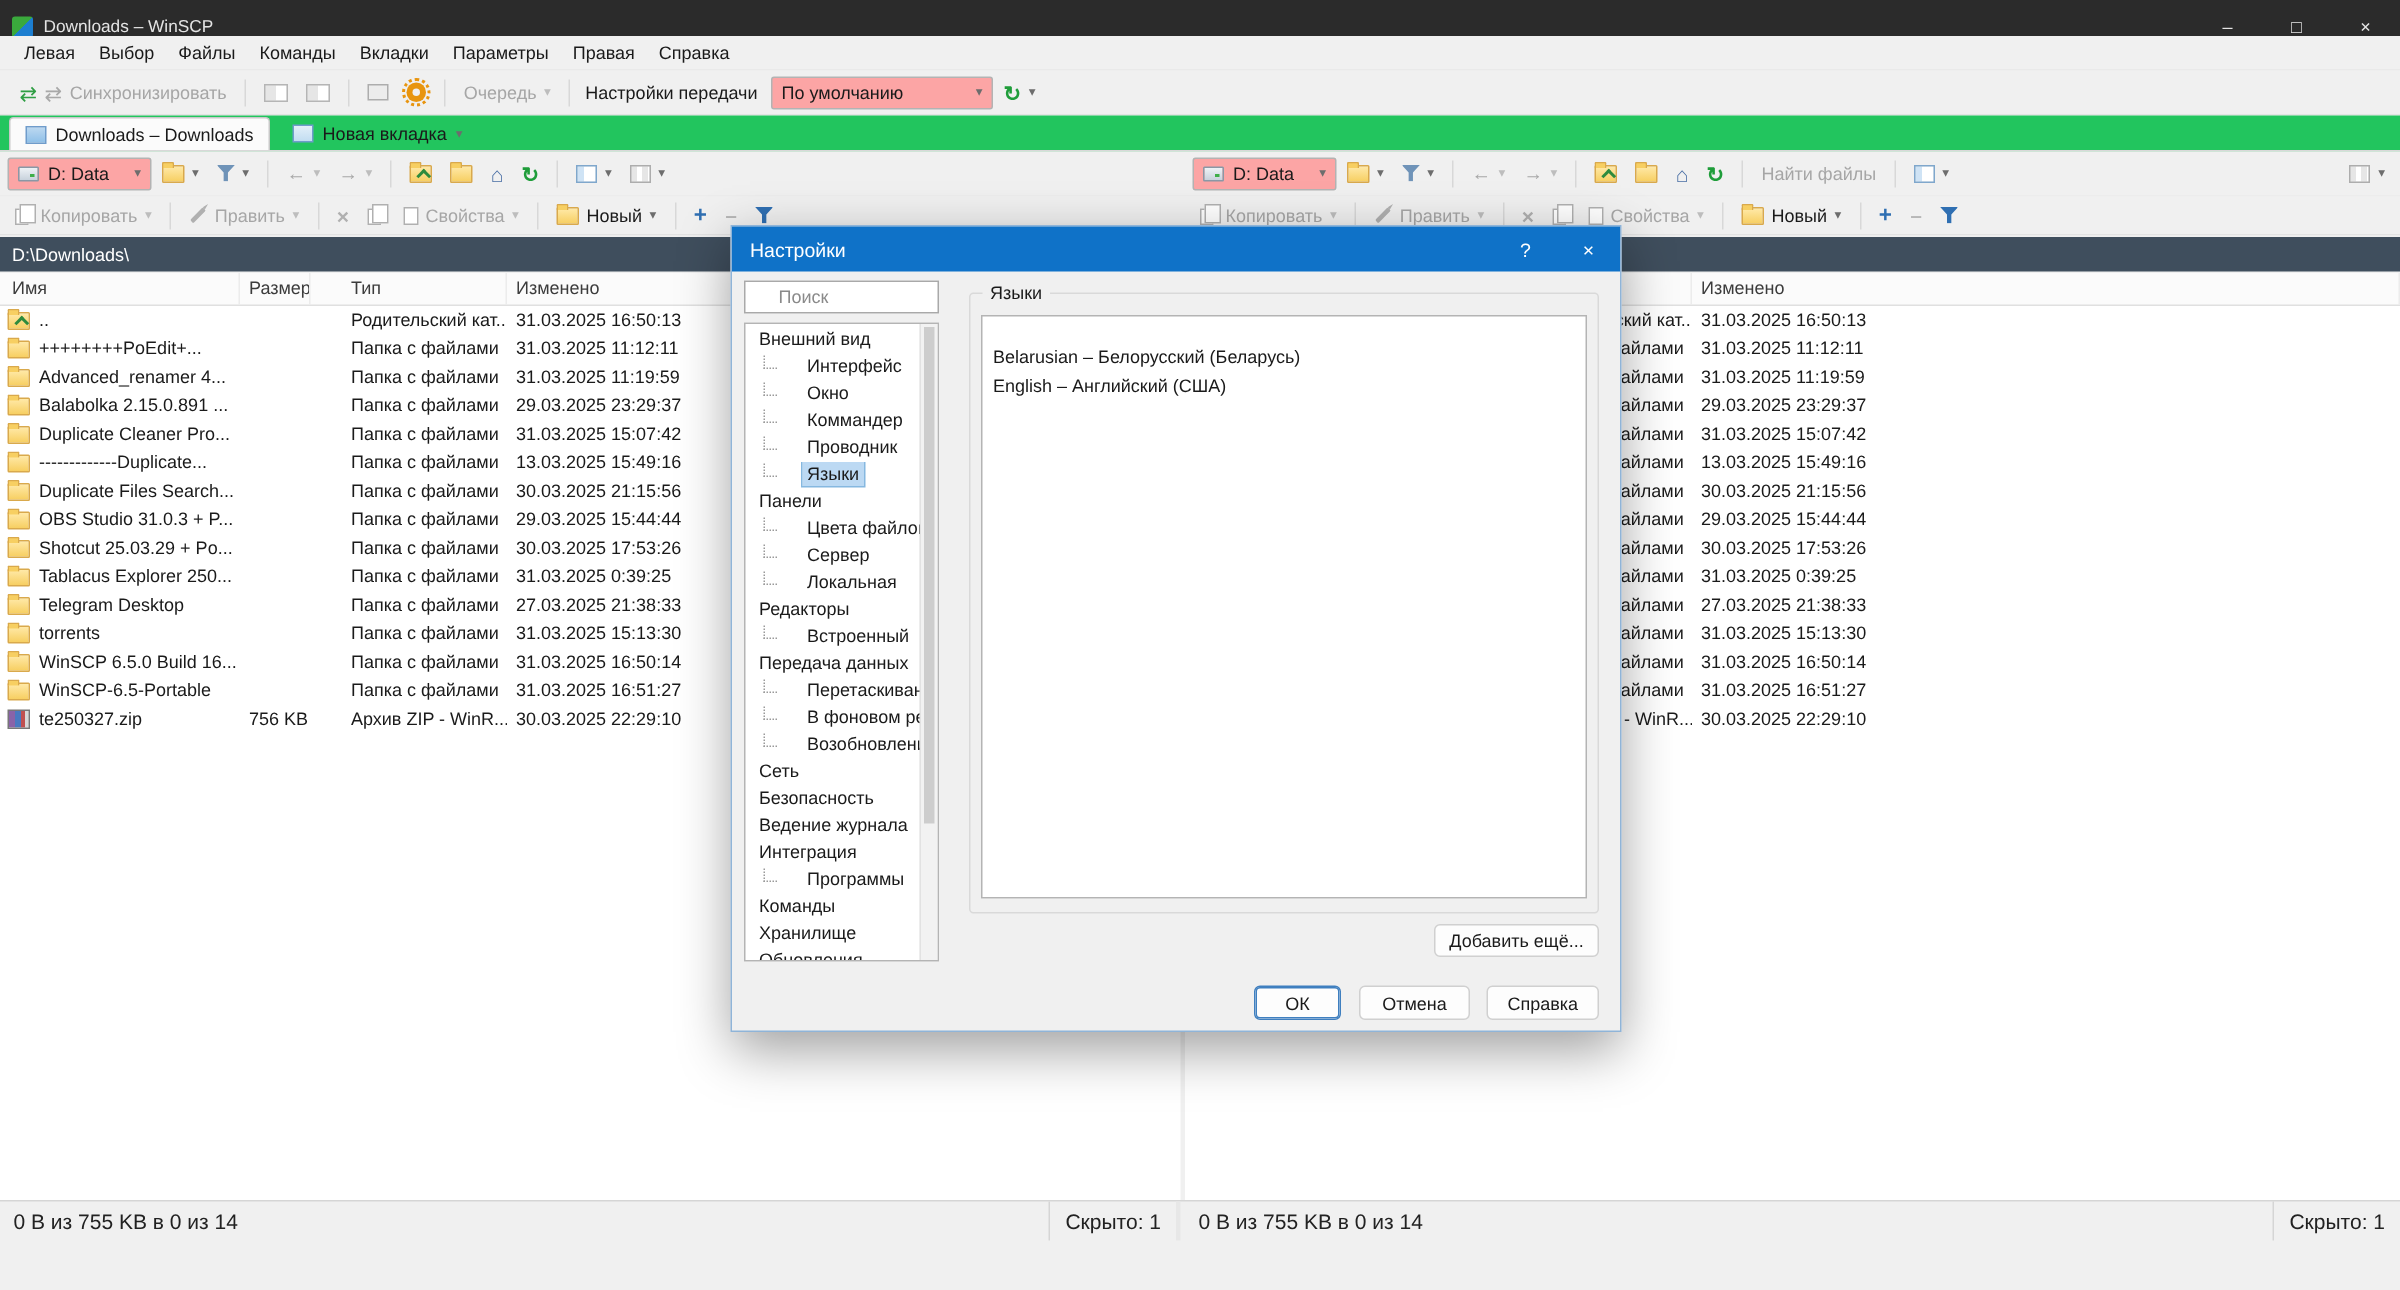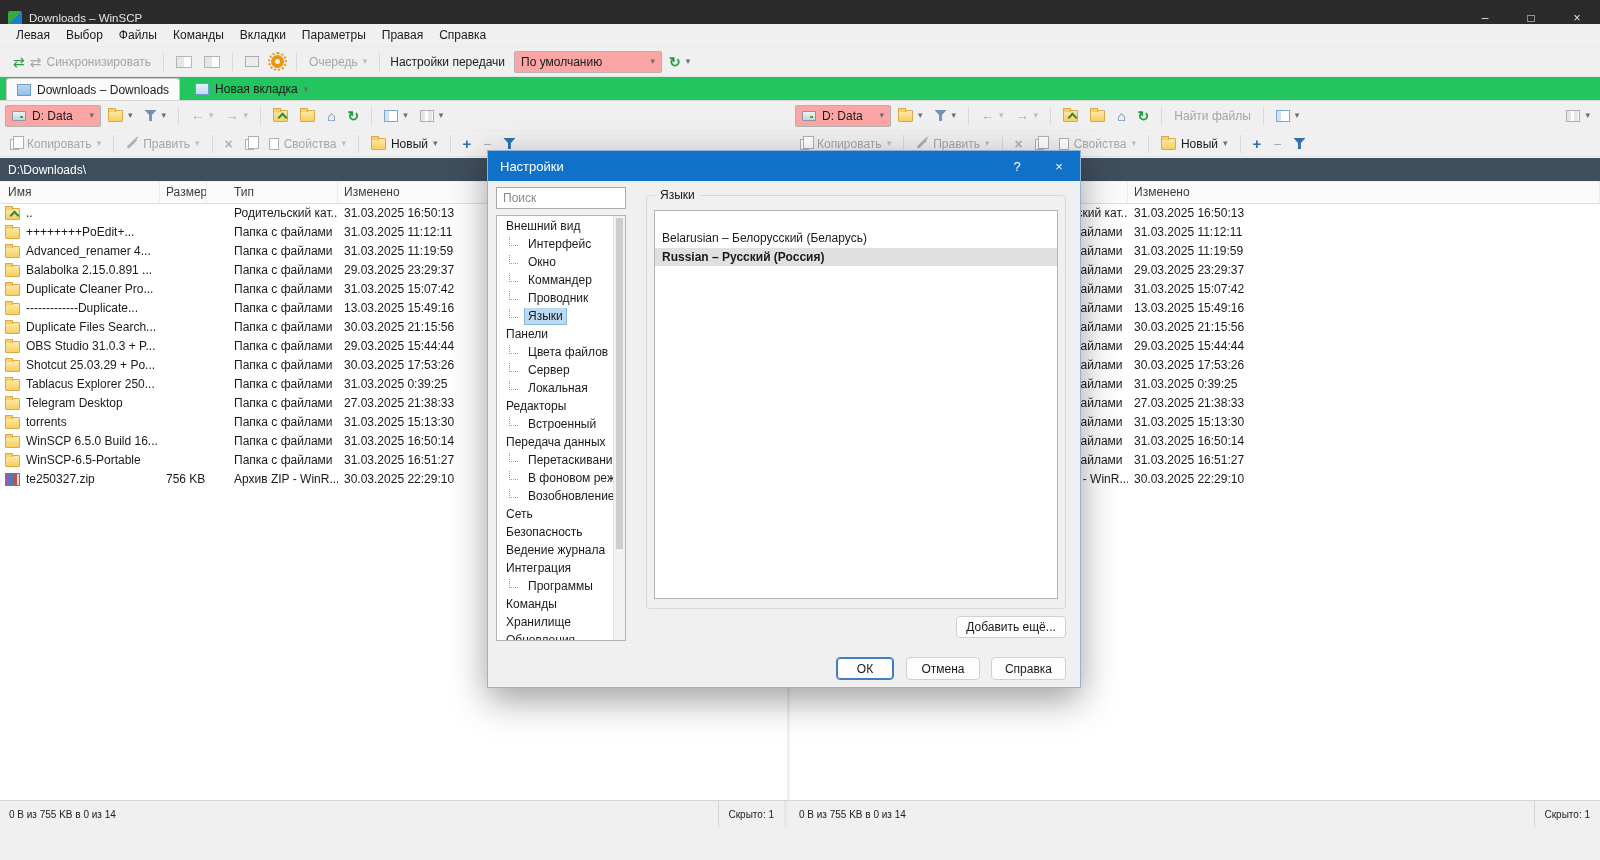--- a/index.html
+++ b/index.html
@@ -101,40 +101,40 @@
 .hcell.type{grid-column:4}
 .hcell.mod{grid-column:5}
 .frow{height:19px;line-height:19px}
 .cell{overflow:hidden;padding:0 6px}
 .cell.name{display:flex;align-items:center;gap:6px;padding-left:5px}
 .cell.size{text-align:right;padding-right:5px}
 .cell.type{grid-column:4}
 .cell.mod{grid-column:5}
 
 
-.statusbar{top:800px;height:27px;background:#f0f0f0;border-top:1px solid #d5d5d5;font-size:10px;color:#222}
+.statusbar{top:800px;height:27px;background:#f0f0f0;border-top:1px solid #d5d5d5;font-size:14px;color:#222}
 .sb-half{position:absolute;top:0;bottom:0;display:flex;align-items:center}
 .sb-half.l{left:0;width:787px;border-right:3px solid #e7e7e7}
 .sb-half.r{left:790px;right:0}
 .sb-sum{padding:0 9px}
 .sb-spacer{flex:1}
 .sb-sep{width:1px;align-self:stretch;background:#d5d5d5}
 .sb-hidden{padding:0 10px;min-width:62px}
 
 
 .dialog{position:absolute;left:487px;top:150px;width:594px;height:538px;background:#f0f0f0;border:1px solid #8fb4d8;box-shadow:0 12px 34px rgba(0,0,0,.38);z-index:50}
 .dlg-title{height:30px;background:#0f72c8;color:#fff;display:flex;align-items:center;padding-left:12px;font-size:13px}
 .dlg-controls{margin-left:auto;display:flex;height:100%}
 .dlg-btn{width:42px;height:100%;display:flex;align-items:center;justify-content:center;color:#fff;font-size:13px}
 .dlg-body{position:absolute;top:30px;left:0;right:0;bottom:0}
-.search-input{position:absolute;left:8px;top:6px;width:130px;height:22px;border:1px solid #a9a9a9;background:#fff;padding:0 6px;font:inherit;color:#333}
+.search-input{position:absolute;left:8px;top:6px;width:130px;height:22px;border:1px solid #a9a9a9;background:#fff;padding:0 22px;font:inherit;color:#333}
 .search-input::placeholder{color:#8a8a8a}
 .tree{position:absolute;left:8px;top:34px;width:130px;height:426px;background:#fff;border:1px solid #b4b4b4;overflow:hidden;padding-top:2px}
 .tree-item{height:18px;line-height:17px;padding-left:6px;position:relative;white-space:nowrap;overflow:hidden;width:116px}
-.tree-item.child{padding-left:28px}
+.tree-item.child{padding-left:38px}
 .tree-item.child::before{content:"";position:absolute;left:12px;top:-6px;width:8px;height:15px;border-left:1px dotted #9a9a9a;border-bottom:1px dotted #9a9a9a}
 .tlabel{padding:1px 3px}
 .tree-item.selected .tlabel{background:#bcd9f3;outline:1px solid #86b8e0}
 .tree-scroll{position:absolute;right:0;top:0;bottom:0;width:12px;background:#f2f2f2;border-left:1px solid #e2e2e2}
 .tree-thumb{position:absolute;left:2px;right:2px;top:2px;height:78%;background:#cdcdcd}
 .groupbox{position:absolute;left:158px;top:14px;width:420px;height:414px;border:1px solid #d9d9d9;border-radius:3px}
 .group-legend{position:absolute;top:-8px;left:8px;background:#f0f0f0;padding:0 5px}
 .langlist{position:absolute;left:7px;top:14px;right:7px;bottom:9px;background:#fff;border:1px solid #b4b4b4;padding-top:18px;overflow:hidden}
 .lang-item{height:18.5px;line-height:18.5px;padding:0 7px;white-space:nowrap}
 .lang-item.selected{background:#e0e0e0;font-weight:bold}
@@ -751,21 +751,21 @@
         <div class="tree-item"><span class="tlabel">Интеграция</span></div>
         <div class="tree-item child"><span class="tlabel">Программы</span></div>
         <div class="tree-item"><span class="tlabel">Команды</span></div>
         <div class="tree-item"><span class="tlabel">Хранилище</span></div>
         <div class="tree-item"><span class="tlabel">Обновления</span></div>
       </div>
     <div class="groupbox">
       <span class="group-legend">Языки</span>
       <div class="langlist" id="langList">
           <div class="lang-item normal">Belarusian – Белорусский (Беларусь)</div>
-          <div class="lang-item selected">Russian – Русский (Россия)</div>
+          <div class="lang-item normal">English – Английский (США)</div>
         </div>
     </div>
     <button class="btn add">Добавить ещё...</button>
     <button class="btn ok">ОК</button>
     <button class="btn cancel">Отмена</button>
     <button class="btn help">Справка</button>
   </div>
 </div>
 
 </body></html>

